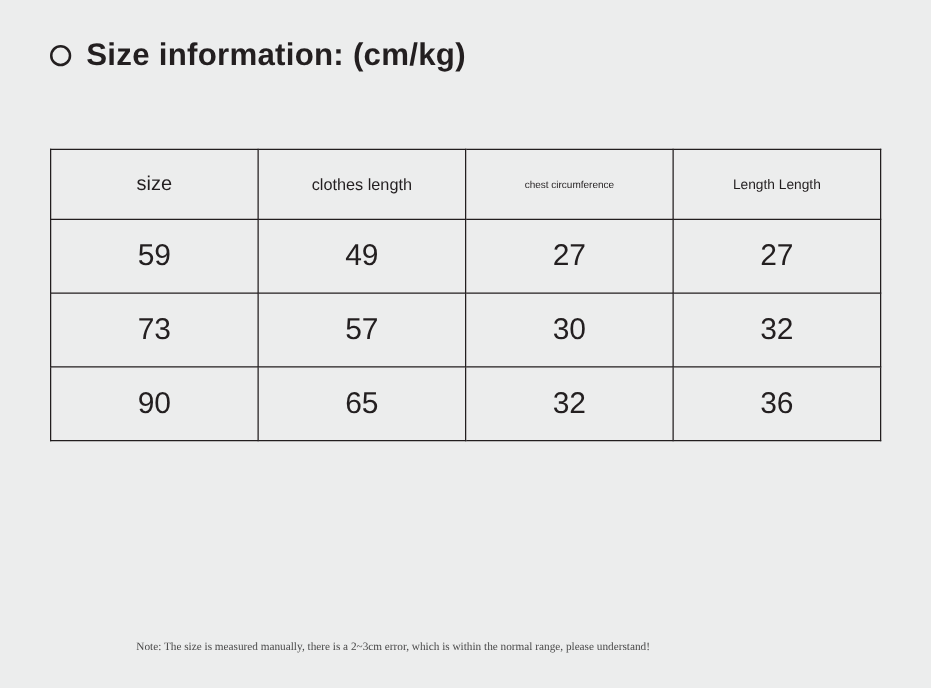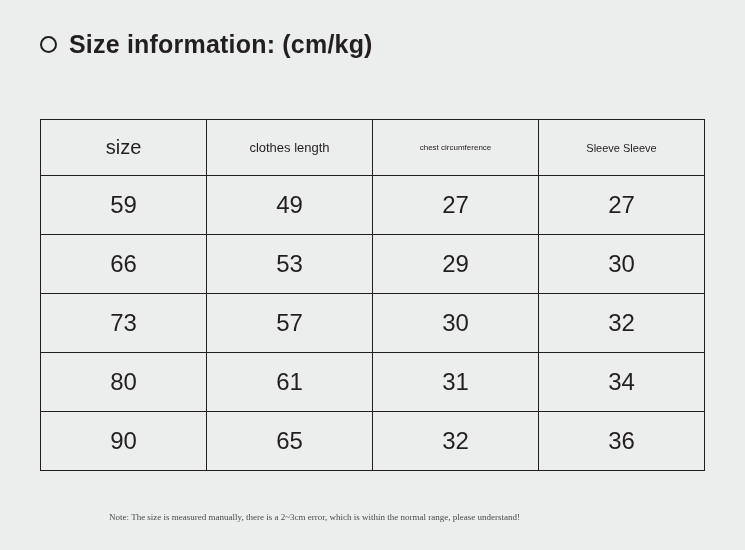--- a/index.html
+++ b/index.html
@@ -56,21 +56,21 @@
     border: 1.6px solid #221e1f;
     text-align: center;
     vertical-align: middle;
     padding: 0;
     background: transparent;
   }
   .size-table thead th {
     height: 55px;
     font-weight: normal;
   }
-  .hdr-0 { font-size: 20px; }
+  .hdr-0 { font-size: 16px; }
   .hdr-1 { font-size: 13px; }
   .hdr-2 { font-size: 8px; margin-left: 12px; }
   .hdr-3 { font-size: 11px; }
   .size-table tbody td {
     height: 58px;
     font-size: 24px;
     font-weight: normal;
     color: #231f20;
   }
   .note {
@@ -93,47 +93,35 @@
     <span class="title-bullet"></span>
     <span class="title-text">Size information: (cm/kg)</span>
   </div>
 
   <table class="size-table">
     <thead>
       <tr>
         <th class="hdr-0">size</th>
         <th class="hdr-1">clothes length</th>
         <th class="hdr-2">chest circumference</th>
-        <th class="hdr-3">Sleeve Sleeve</th>
+        <th class="hdr-3">Length Length</th>
       </tr>
     </thead>
     <tbody>
       <tr>
         <td>59</td>
         <td>49</td>
         <td>27</td>
         <td>27</td>
       </tr>
       <tr>
-        <td>66</td>
-        <td>53</td>
-        <td>29</td>
-        <td>30</td>
-      </tr>
-      <tr>
         <td>73</td>
         <td>57</td>
         <td>30</td>
         <td>32</td>
-      </tr>
-      <tr>
-        <td>80</td>
-        <td>61</td>
-        <td>31</td>
-        <td>34</td>
       </tr>
       <tr>
         <td>90</td>
         <td>65</td>
         <td>32</td>
         <td>36</td>
       </tr>
     </tbody>
   </table>
 

